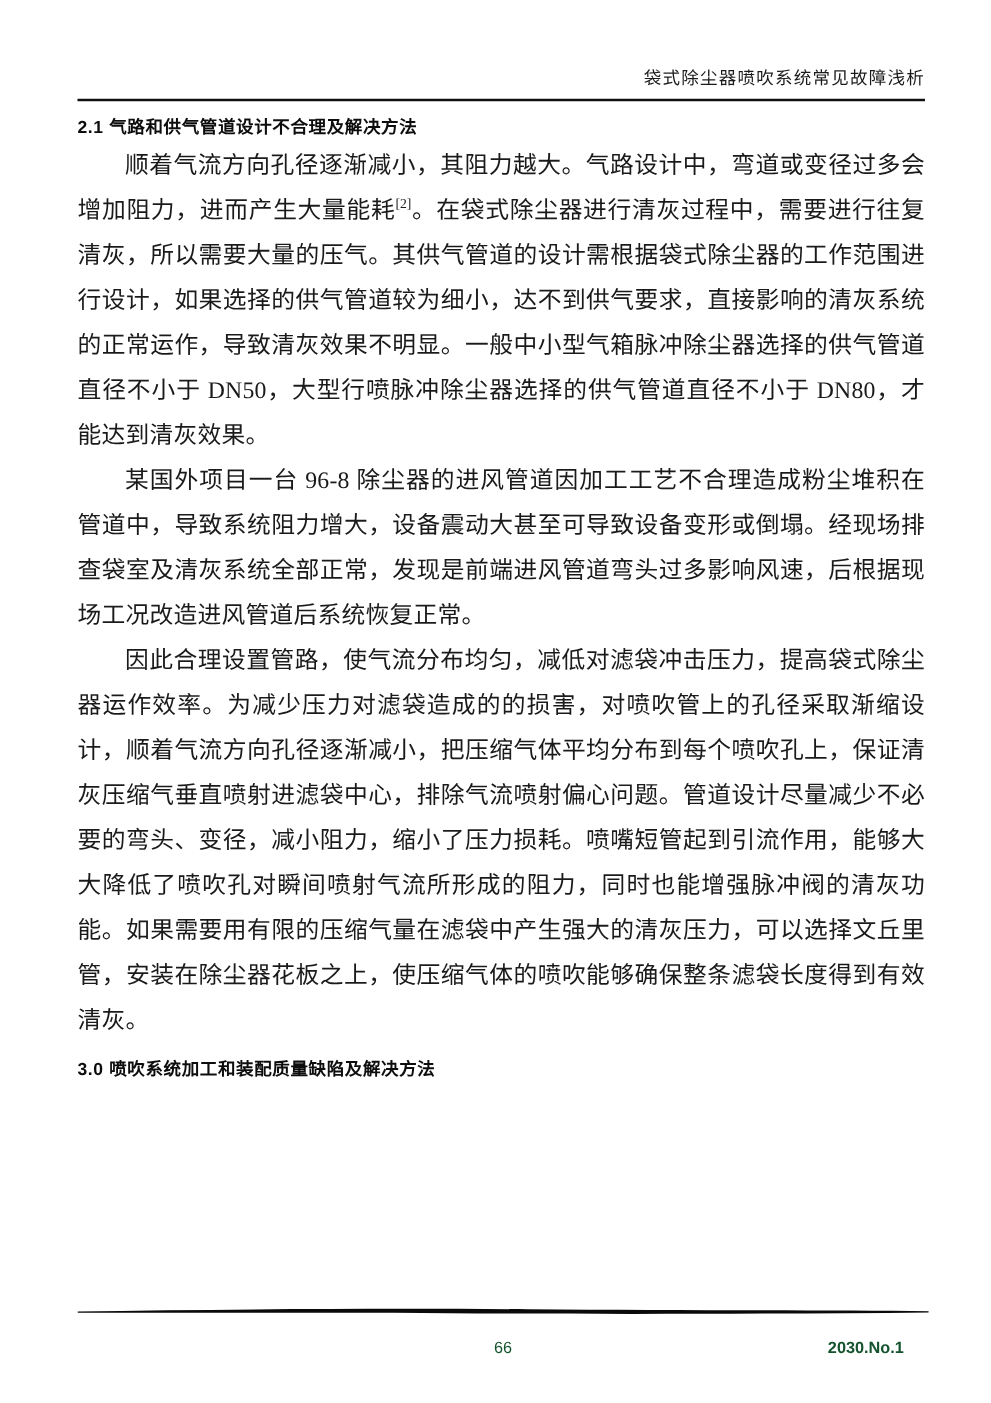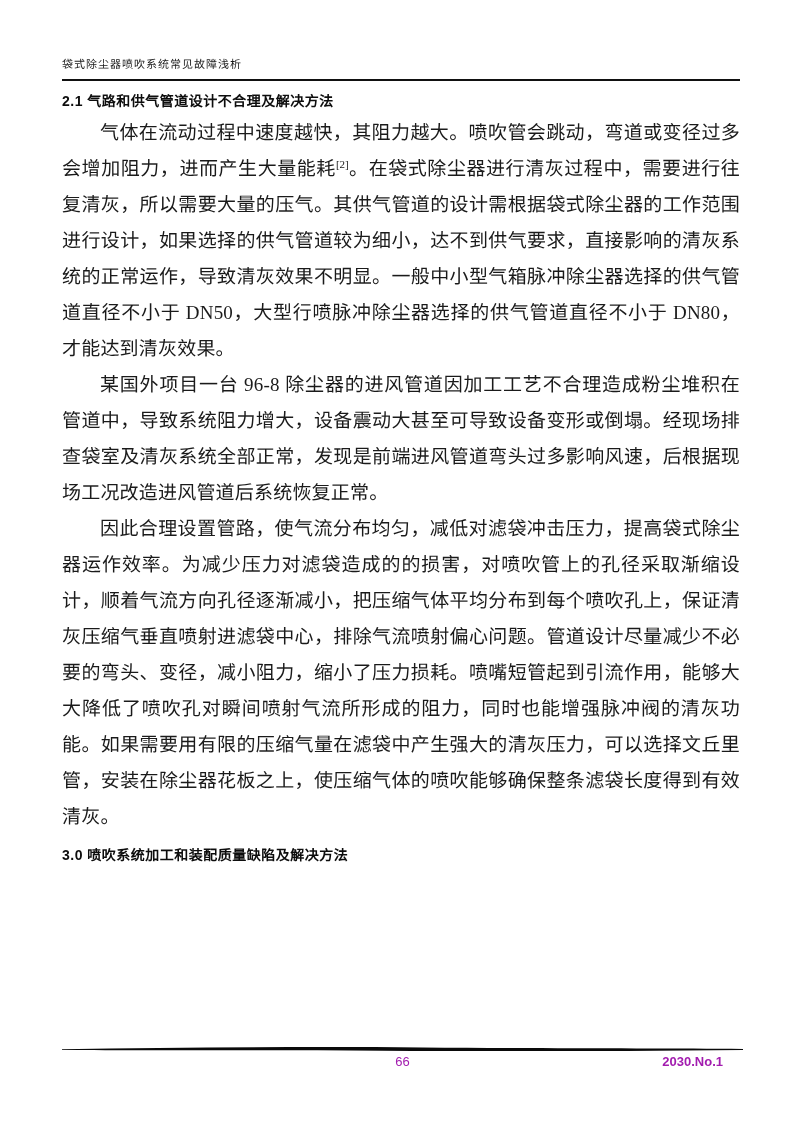--- a/index.html
+++ b/index.html
@@ -13,22 +13,22 @@
     height: 1122px;
     margin: 0 auto;
     background: #ffffff;
     color: #1a1a1a;
     box-sizing: border-box;
     padding: 56px 53px 0 62px;
     overflow: hidden;
     font-family: "Liberation Serif", "DejaVu Serif", serif;
   }
   .running-head {
-    text-align: left;
-    font-size: 11px;
+    text-align: right;
+    font-size: 14px;
     line-height: 16px;
     letter-spacing: 1px;
     color: #1a1a1a;
   }
   .header-rule {
     height: 0;
     border-top: 2px solid #111111;
     margin-top: 7px;
   }
   .section-heading {
@@ -62,24 +62,24 @@
     top: 1046px;
   }
   .footer-bar svg {
     display: block;
     width: 100%;
     height: 6px;
   }
   .footer-meta {
     position: relative;
     height: 20px;
-    margin-top: 2px;
+    margin-top: 18px;
     font-family: "Liberation Sans", "DejaVu Sans", sans-serif;
     font-size: 13px;
-    color: #a21caf;
+    color: #14532d;
   }
   .page-number {
     position: absolute;
     left: 0;
     right: 0;
     text-align: center;
   }
   .issue-label {
     position: absolute;
     right: 20px;
@@ -94,21 +94,21 @@
 
   <div class="running-head">袋式除尘器喷吹系统常见故障浅析</div>
 
   <div class="header-rule"></div>
 
   <main>
 
     <h2 class="section-heading">2.1 气路和供气管道设计不合理及解决方法</h2>
 
     <div>
-        <p class="body-paragraph"><span>气体在流动过程中速度越快，其阻力越大。喷吹管会跳动，弯道或变径过多会增加阻力，进而产生大量能耗</span><sup>[2]</sup><span>。在袋式除尘器进行清灰过程中，需要进行往复清灰，所以需要大量的压气。其供气管道的设计需根据袋式除尘器的工作范围进行设计，如果选择的供气管道较为细小，达不到供气要求，直接影响的清灰系统的正常运作，导致清灰效果不明显。一般中小型气箱脉冲除尘器选择的供气管道直径不小于 DN50，大型行喷脉冲除尘器选择的供气管道直径不小于 DN80，才能达到清灰效果。</span></p>
+        <p class="body-paragraph"><span>顺着气流方向孔径逐渐减小，其阻力越大。气路设计中，弯道或变径过多会增加阻力，进而产生大量能耗</span><sup>[2]</sup><span>。在袋式除尘器进行清灰过程中，需要进行往复清灰，所以需要大量的压气。其供气管道的设计需根据袋式除尘器的工作范围进行设计，如果选择的供气管道较为细小，达不到供气要求，直接影响的清灰系统的正常运作，导致清灰效果不明显。一般中小型气箱脉冲除尘器选择的供气管道直径不小于 DN50，大型行喷脉冲除尘器选择的供气管道直径不小于 DN80，才能达到清灰效果。</span></p>
         <p class="body-paragraph"><span>某国外项目一台 96-8 除尘器的进风管道因加工工艺不合理造成粉尘堆积在管道中，导致系统阻力增大，设备震动大甚至可导致设备变形或倒塌。经现场排查袋室及清灰系统全部正常，发现是前端进风管道弯头过多影响风速，后根据现场工况改造进风管道后系统恢复正常。</span></p>
         <p class="body-paragraph"><span>因此合理设置管路，使气流分布均匀，减低对滤袋冲击压力，提高袋式除尘器运作效率。为减少压力对滤袋造成的的损害，对喷吹管上的孔径采取渐缩设计，顺着气流方向孔径逐渐减小，把压缩气体平均分布到每个喷吹孔上，保证清灰压缩气垂直喷射进滤袋中心，排除气流喷射偏心问题。管道设计尽量减少不必要的弯头、变径，减小阻力，缩小了压力损耗。喷嘴短管起到引流作用，能够大大降低了喷吹孔对瞬间喷射气流所形成的阻力，同时也能增强脉冲阀的清灰功能。如果需要用有限的压缩气量在滤袋中产生强大的清灰压力，可以选择文丘里管，安装在除尘器花板之上，使压缩气体的喷吹能够确保整条滤袋长度得到有效清灰。</span></p>
       </div>
 
     <h2 class="section-heading">3.0 喷吹系统加工和装配质量缺陷及解决方法</h2>
 
 
   </main>
 
   <footer class="page-footer">

